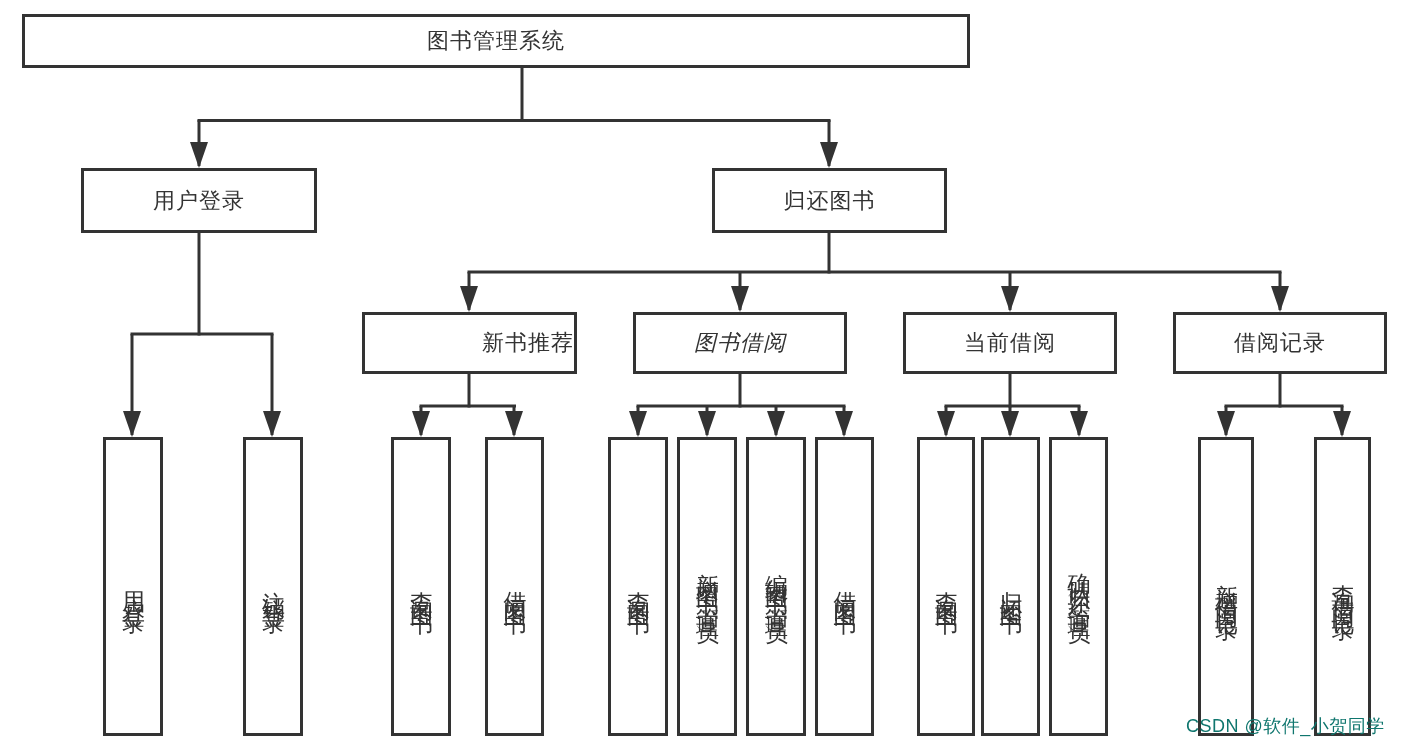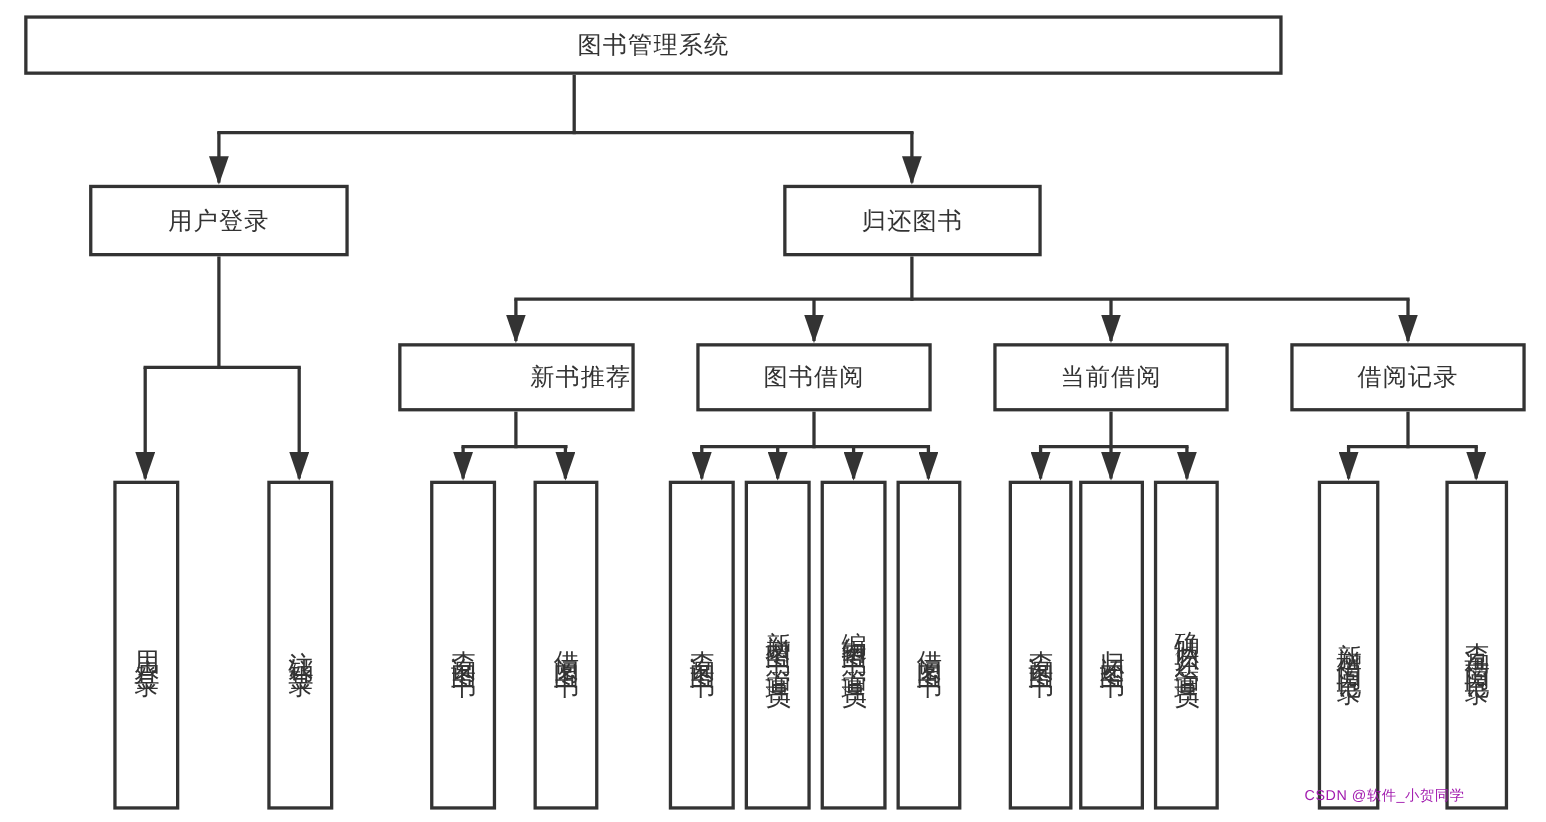--- a/index.html
+++ b/index.html
@@ -38,25 +38,25 @@
     white-space: nowrap;
   }
   .box.v span {
     writing-mode: vertical-rl;
     text-orientation: mixed;
     font-size: 23px;
     line-height: 1.3;
     letter-spacing: 7px;
   }
   
-  #n-root   { left: 22px;  top: 14px;  width: 1144px; height: 54px; }
+  #n-root   { left: 22px;  top: 14px;  width: 948px; height: 54px; }
   #n-login  { left: 81px;  top: 168px; width: 236px;  height: 65px; }
   #n-mgmt   { left: 712px; top: 168px; width: 235px;  height: 65px; }
   #n-rec    { left: 362px; top: 312px; width: 215px;  height: 62px; justify-content: flex-end; }
-  #n-borrow { left: 633px; top: 312px; width: 214px;  height: 62px; }
+  #n-borrow { left: 633px; top: 312px; width: 214px;  height: 62px; font-style: italic; }
   #n-cur    { left: 903px; top: 312px; width: 214px;  height: 62px; }
   #n-rec2   { left: 1173px;top: 312px; width: 214px;  height: 62px; }
 
   .leaf { top: 437px; height: 299px; }
   #l-userlogin { left: 103px;  width: 60px; }
   #l-logout    { left: 243px;  width: 60px; }
   #l-q1        { left: 391px;  width: 60px; }
   #l-b1        { left: 485px;  width: 59px; }
   #l-q2        { left: 608px;  width: 60px; }
   #l-add       { left: 677px;  width: 60px; }
@@ -65,23 +65,23 @@
   #l-q3        { left: 917px;  width: 58px; }
   #l-ret       { left: 981px;  width: 59px; }
   #l-conf      { left: 1049px; width: 59px; }
   #l-addrec    { left: 1198px; width: 56px; }
   #l-qrec      { left: 1314px; width: 57px; }
 
   #watermark {
     position: absolute;
     left: 1186px;
     top: 714px;
-    font-size: 13px;
+    font-size: 18px;
     letter-spacing: 0.5px;
-    color: #a21caf;
+    color: #0f766e;
     white-space: nowrap;
     z-index: 5;
   }
 </style>
 </head>
 <body>
 
 <div id="stage">
 
   <svg class="connectors" viewBox="0 0 1405 747" xmlns="http://www.w3.org/2000/svg">

